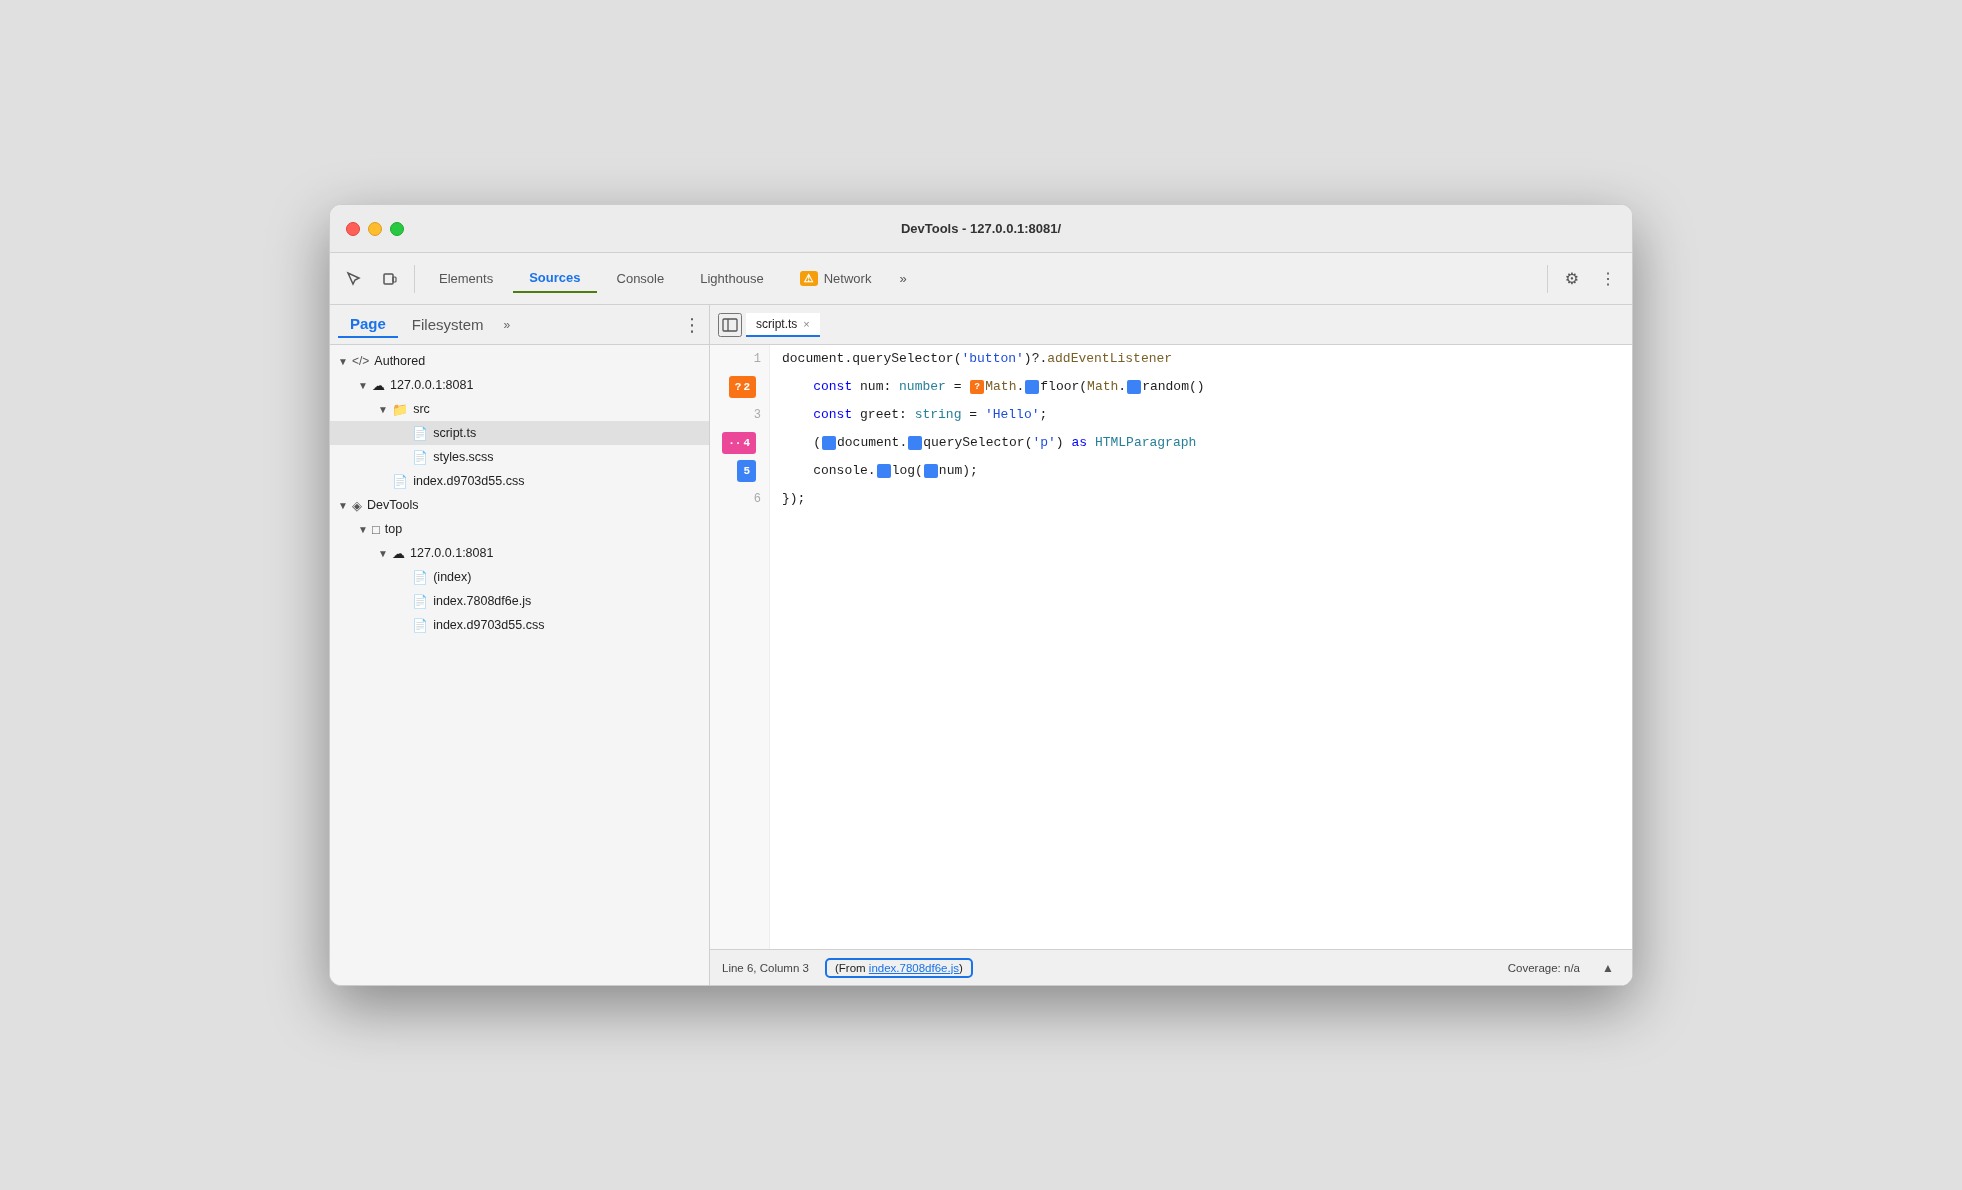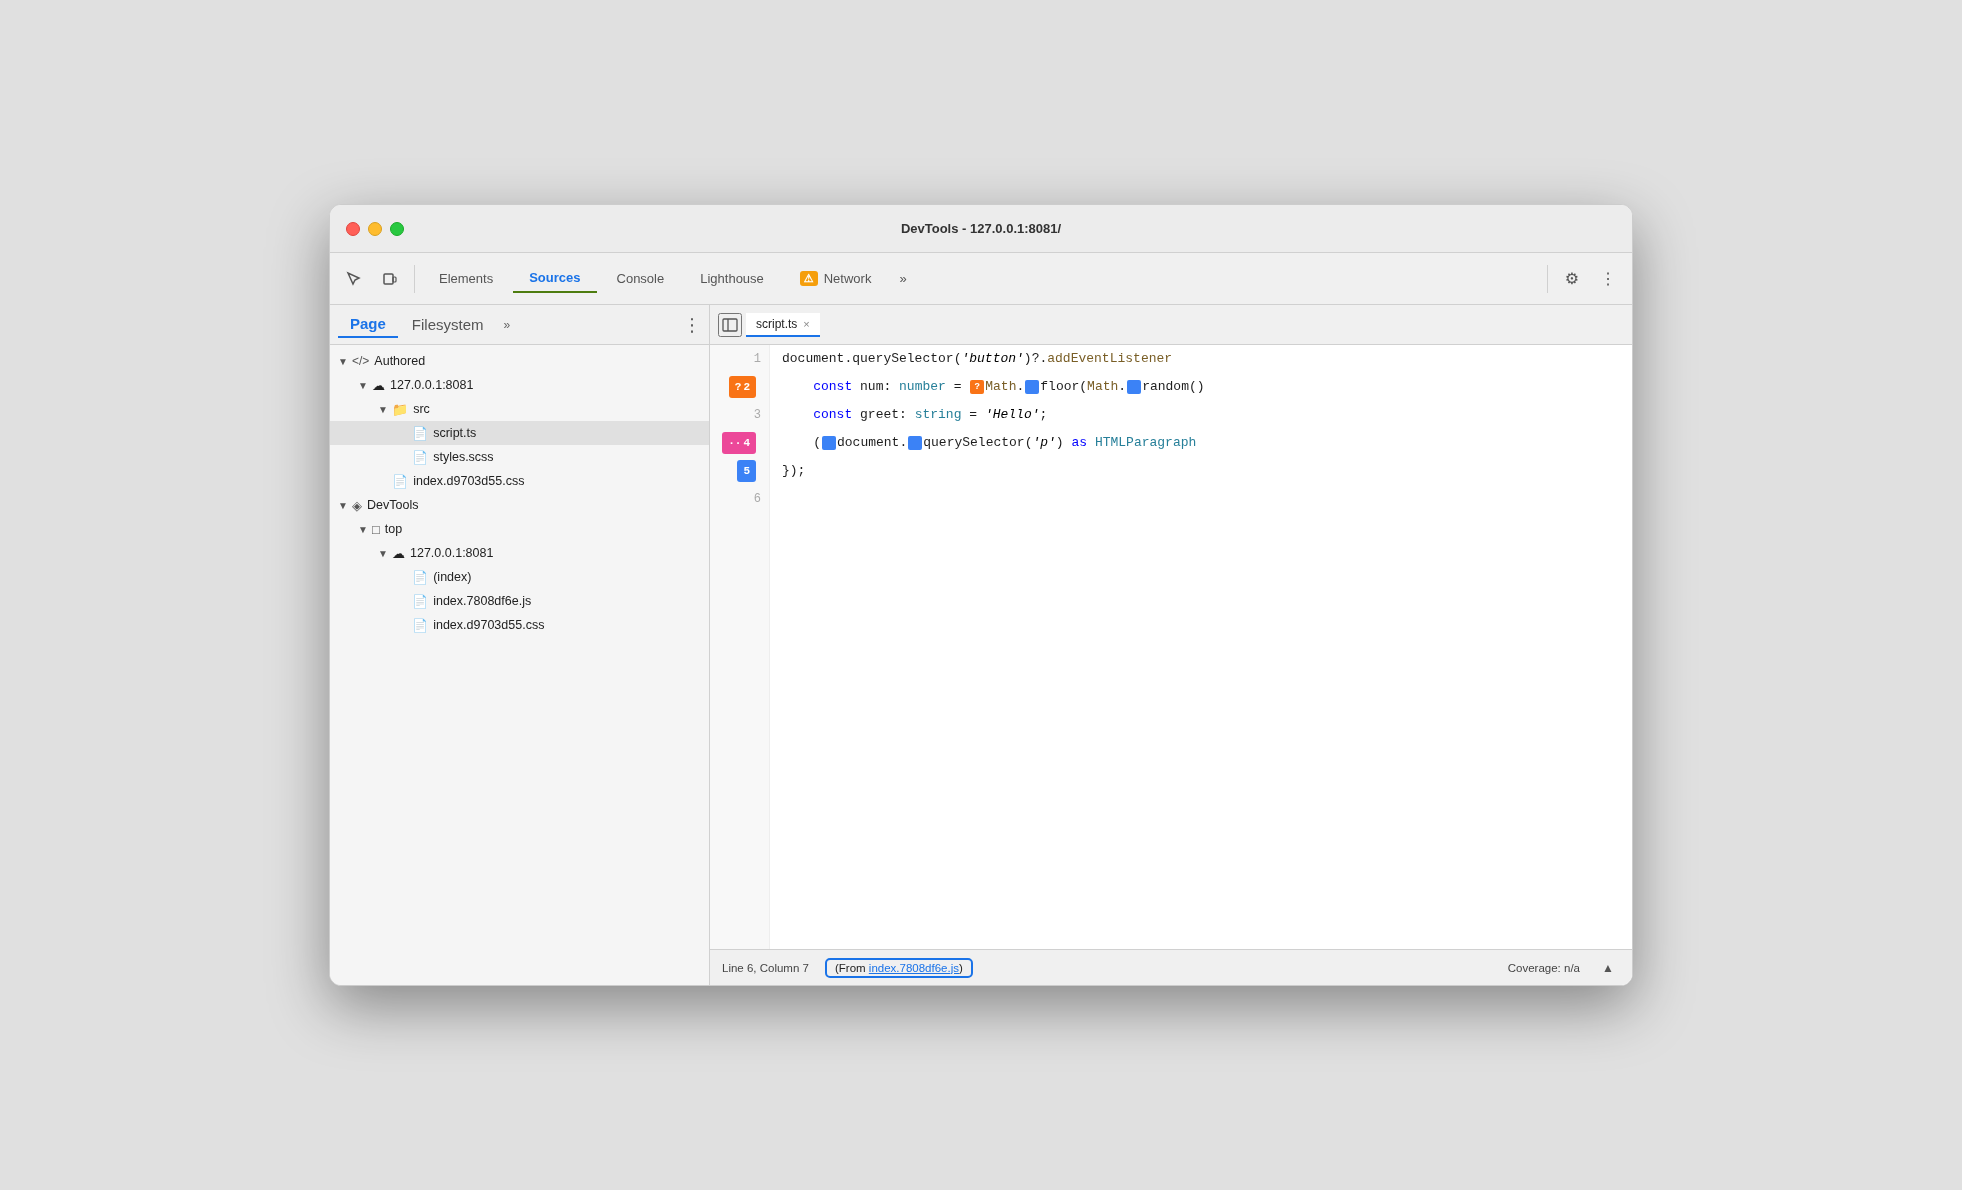--- a/index.html
+++ b/index.html
@@ -305,21 +305,21 @@
       overflow: auto;
       color: #1e1e1e;
     }
     .code-line {
       height: 28px;
       white-space: nowrap;
       display: flex;
       align-items: center;
     }
     .kw { color: #0000ff; }
-    .str { color: #000000; font-style: italic; }
+    .str { color: #1d4ed8; }
     .type { color: #267f99; }
     .html-tag { color: #267f99; }
     .inline-icon {
       display: inline-block;
       width: 14px;
       height: 14px;
       border-radius: 2px;
       vertical-align: middle;
       margin: 0 1px;
     }
@@ -536,29 +536,32 @@
           </div>
 
           <div class="code-line">
             <span>&nbsp;&nbsp;&nbsp;&nbsp;<span class="kw">const</span> greet: <span class="type">string</span> = <span class="str">'Hello'</span>;</span>
           </div>
 
           <div class="code-line">
             <span>&nbsp;&nbsp;&nbsp;&nbsp;(<span class="inline-icon" style="display:inline-flex;align-items:center;justify-content:center;width:14px;height:14px;background:#3b82f6;border-radius:2px;"></span>document.<span class="inline-icon" style="display:inline-flex;align-items:center;justify-content:center;width:14px;height:14px;background:#3b82f6;border-radius:2px;"></span>querySelector(<span class="str">'p'</span>) <span class="kw">as</span> <span class="html-tag">HTMLParagraph</span></span>
           </div>
 
+          <div class="code-line">
+            <span>&nbsp;&nbsp;&nbsp;&nbsp;console.<span class="inline-icon" style="display:inline-flex;align-items:center;justify-content:center;width:14px;height:14px;background:#3b82f6;border-radius:2px;"></span>log(<span class="inline-icon" style="display:inline-flex;align-items:center;justify-content:center;width:14px;height:14px;background:#3b82f6;border-radius:2px;"></span>num);</span>
+          </div>
 
           <div class="code-line">
             <span>});</span>
           </div>
         </div>
       </div>
 
       <div class="status-bar">
-        <span>Line 6, Column 7</span>
+        <span>Line 6, Column 3</span>
         <span class="status-from">
           (<span>From </span><a href="#">index.7808df6e.js</a>)
         </span>
         <div class="status-right">
           <span>Coverage: n/a</span>
           <button class="toolbar-icon-btn" style="width:24px;height:24px;font-size:12px;">▲</button>
         </div>
       </div>
     </div>
   </div>

